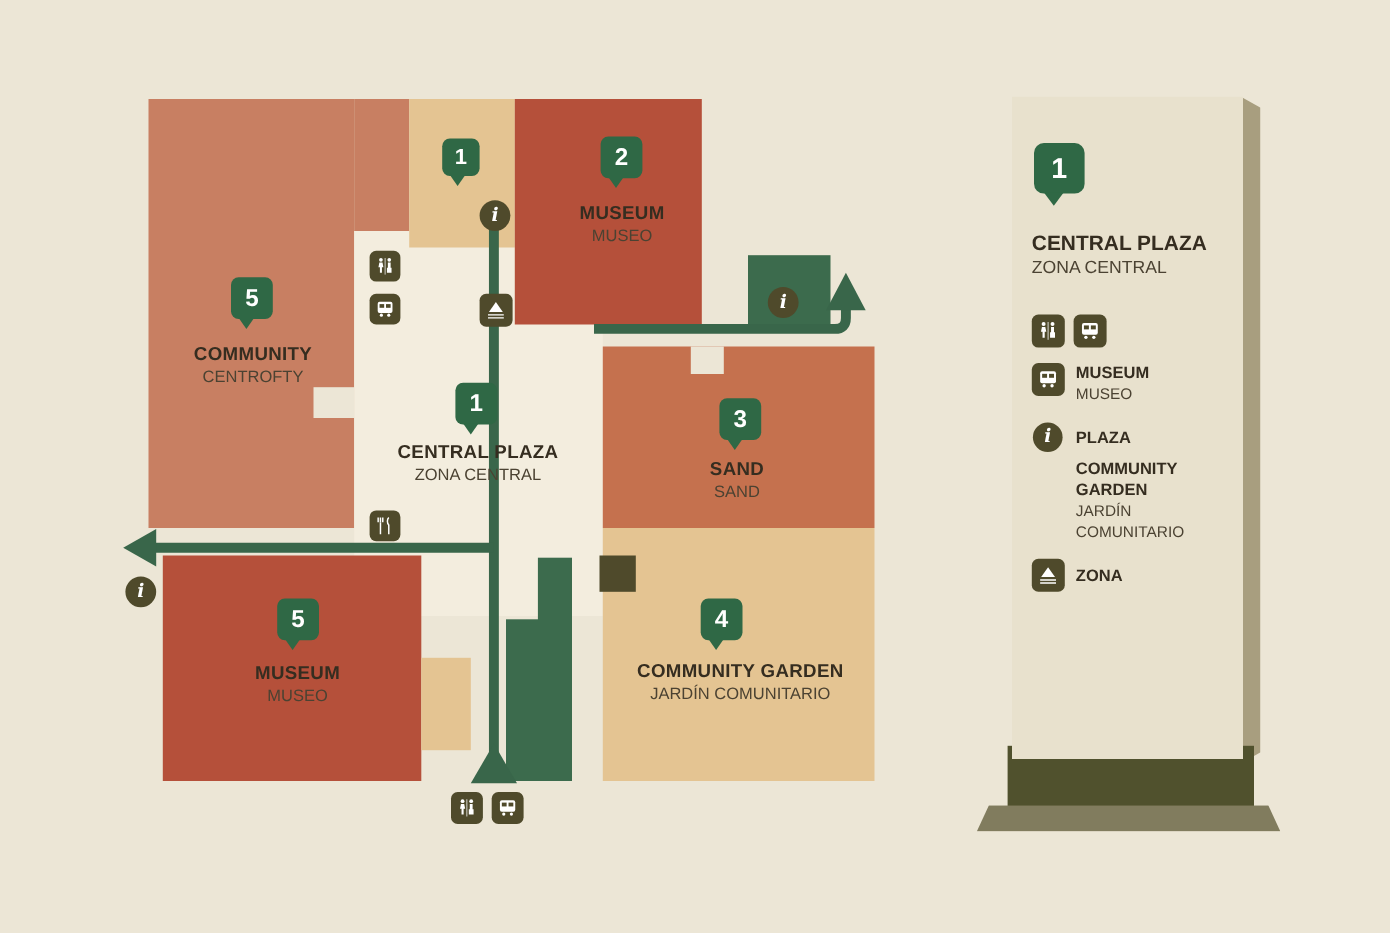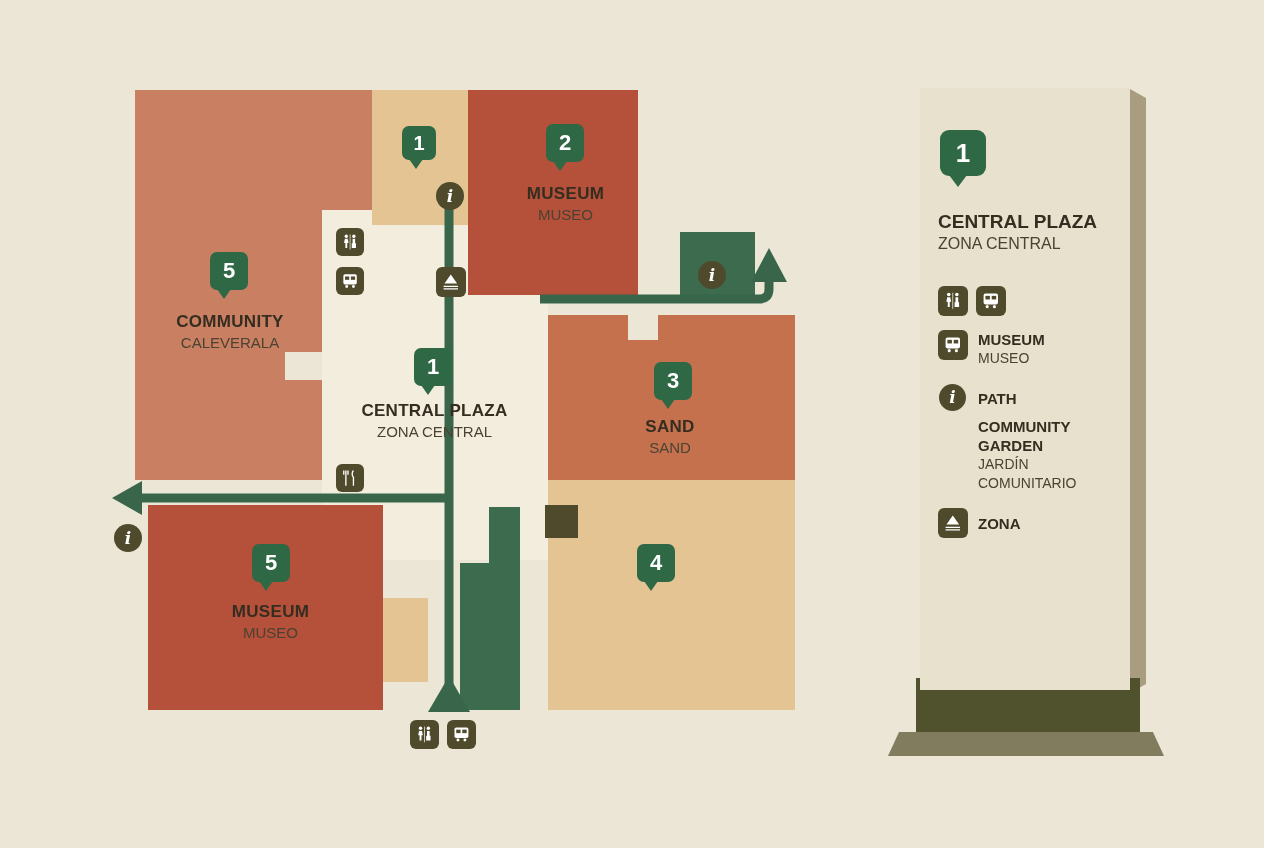--- a/index.html
+++ b/index.html
@@ -105,29 +105,33 @@
   <div class="marker m38" style="left:252px;top:544px;">
       <span>5</span>
     </div>
 
   <div class="label" style="left:488px;top:183px;width:155px;">
     <div class="l1">MUSEUM</div>
     <div class="l2">MUSEO</div>
   </div>
   <div class="label" style="left:145px;top:311px;width:170px;">
     <div class="l1">COMMUNITY</div>
-    <div class="l2">CALEVERALA</div>
+    <div class="l2">CENTROFTY</div>
   </div>
   <div class="label" style="left:347px;top:400px;width:175px;">
     <div class="l1">CENTRAL PLAZA</div>
     <div class="l2">ZONA CENTRAL</div>
   </div>
   <div class="label" style="left:605px;top:416px;width:130px;">
     <div class="l1">SAND</div>
     <div class="l2">SAND</div>
+  </div>
+  <div class="label" style="left:553px;top:599px;width:240px;">
+    <div class="l1">COMMUNITY GARDEN</div>
+    <div class="l2">JARDÍN COMUNITARIO</div>
   </div>
   <div class="label" style="left:198px;top:601px;width:145px;">
     <div class="l1">MUSEUM</div>
     <div class="l2">MUSEO</div>
   </div>
 
   <div class="circle s28" style="left:436px;top:182px;">
       <span class="i">i</span>
     </div>
   <div class="circle s28" style="left:698px;top:261px;">
@@ -238,21 +242,21 @@
         </svg>
     </div>
     <div class="abs" style="left:58px;top:242px;">
       <div class="leg1">MUSEUM</div>
       <div class="leg2">MUSEO</div>
     </div>
 
     <div class="circle s27" style="left:19px;top:296px;">
         <span class="i">i</span>
       </div>
-    <div class="abs leg1" style="left:58px;top:301px;">PATH</div>
+    <div class="abs leg1" style="left:58px;top:301px;">PLAZA</div>
 
     <div class="abs" style="left:58px;top:329px;">
       <div class="leg1">COMMUNITY</div>
       <div class="leg1">GARDEN</div>
       <div class="leg2">JARDÍN</div>
       <div class="leg2">COMUNITARIO</div>
     </div>
 
     <div class="tile s30" style="left:18px;top:420px;">
       <svg viewBox="0 0 24 24">

